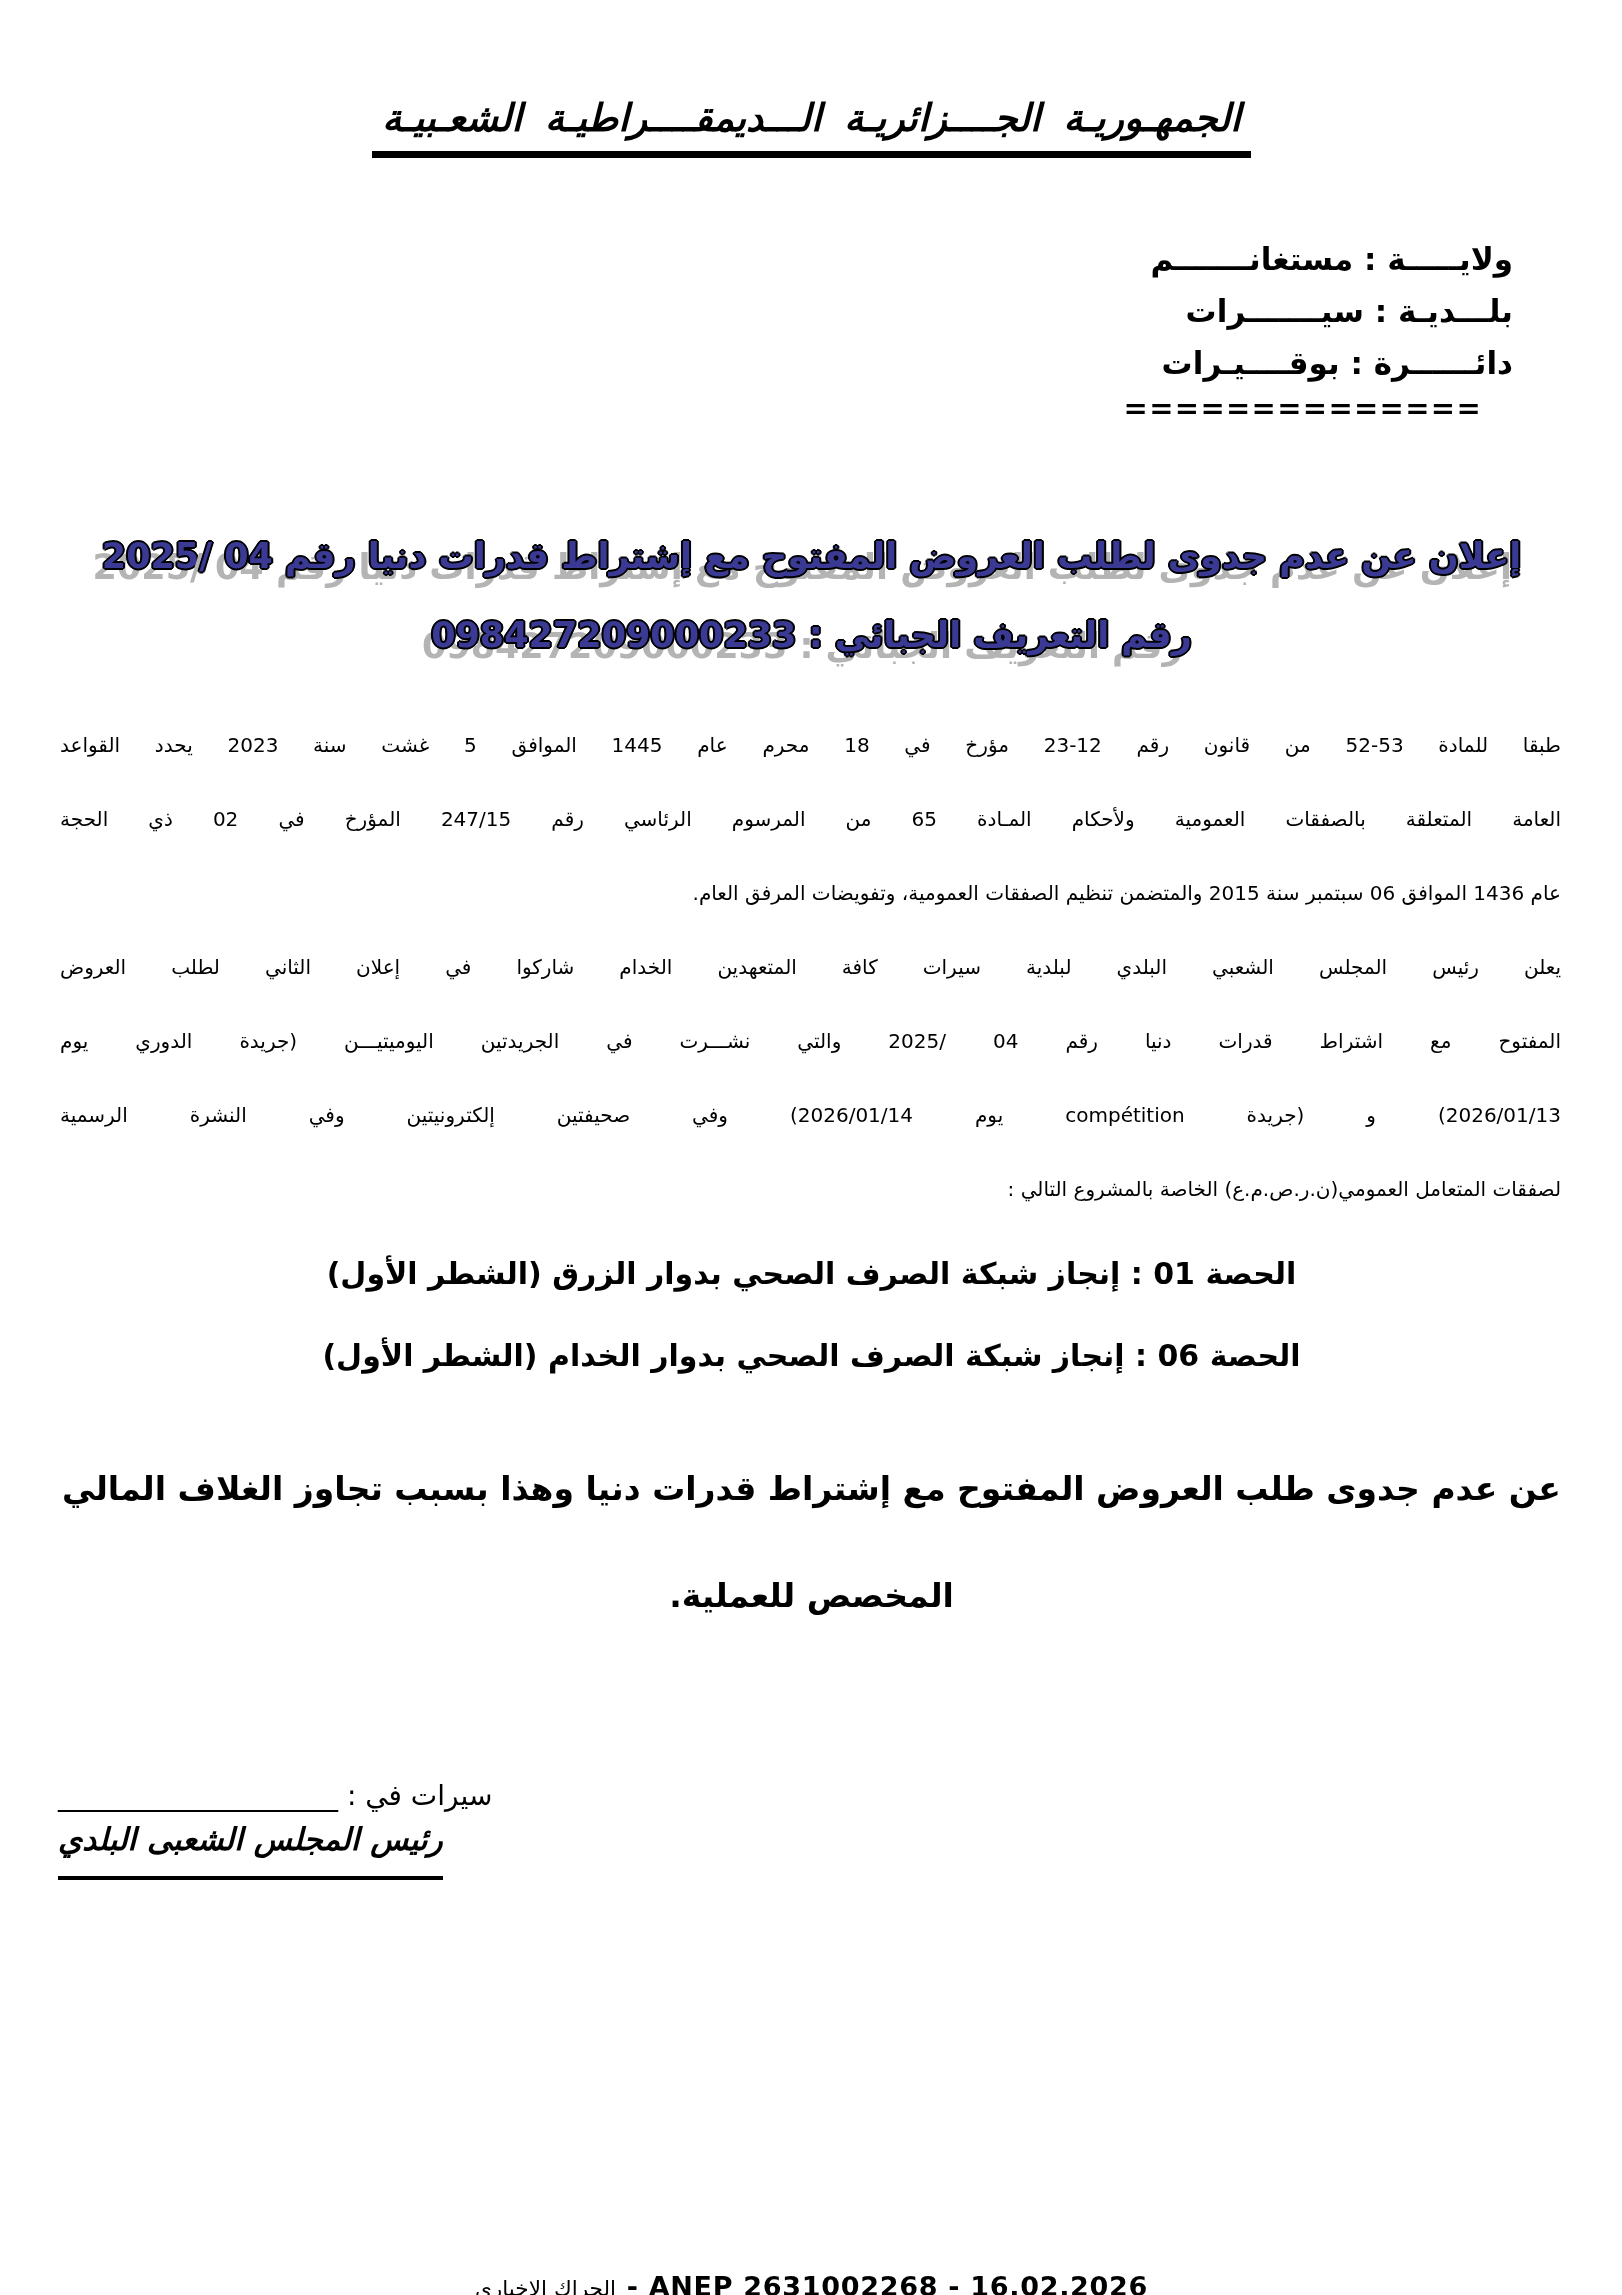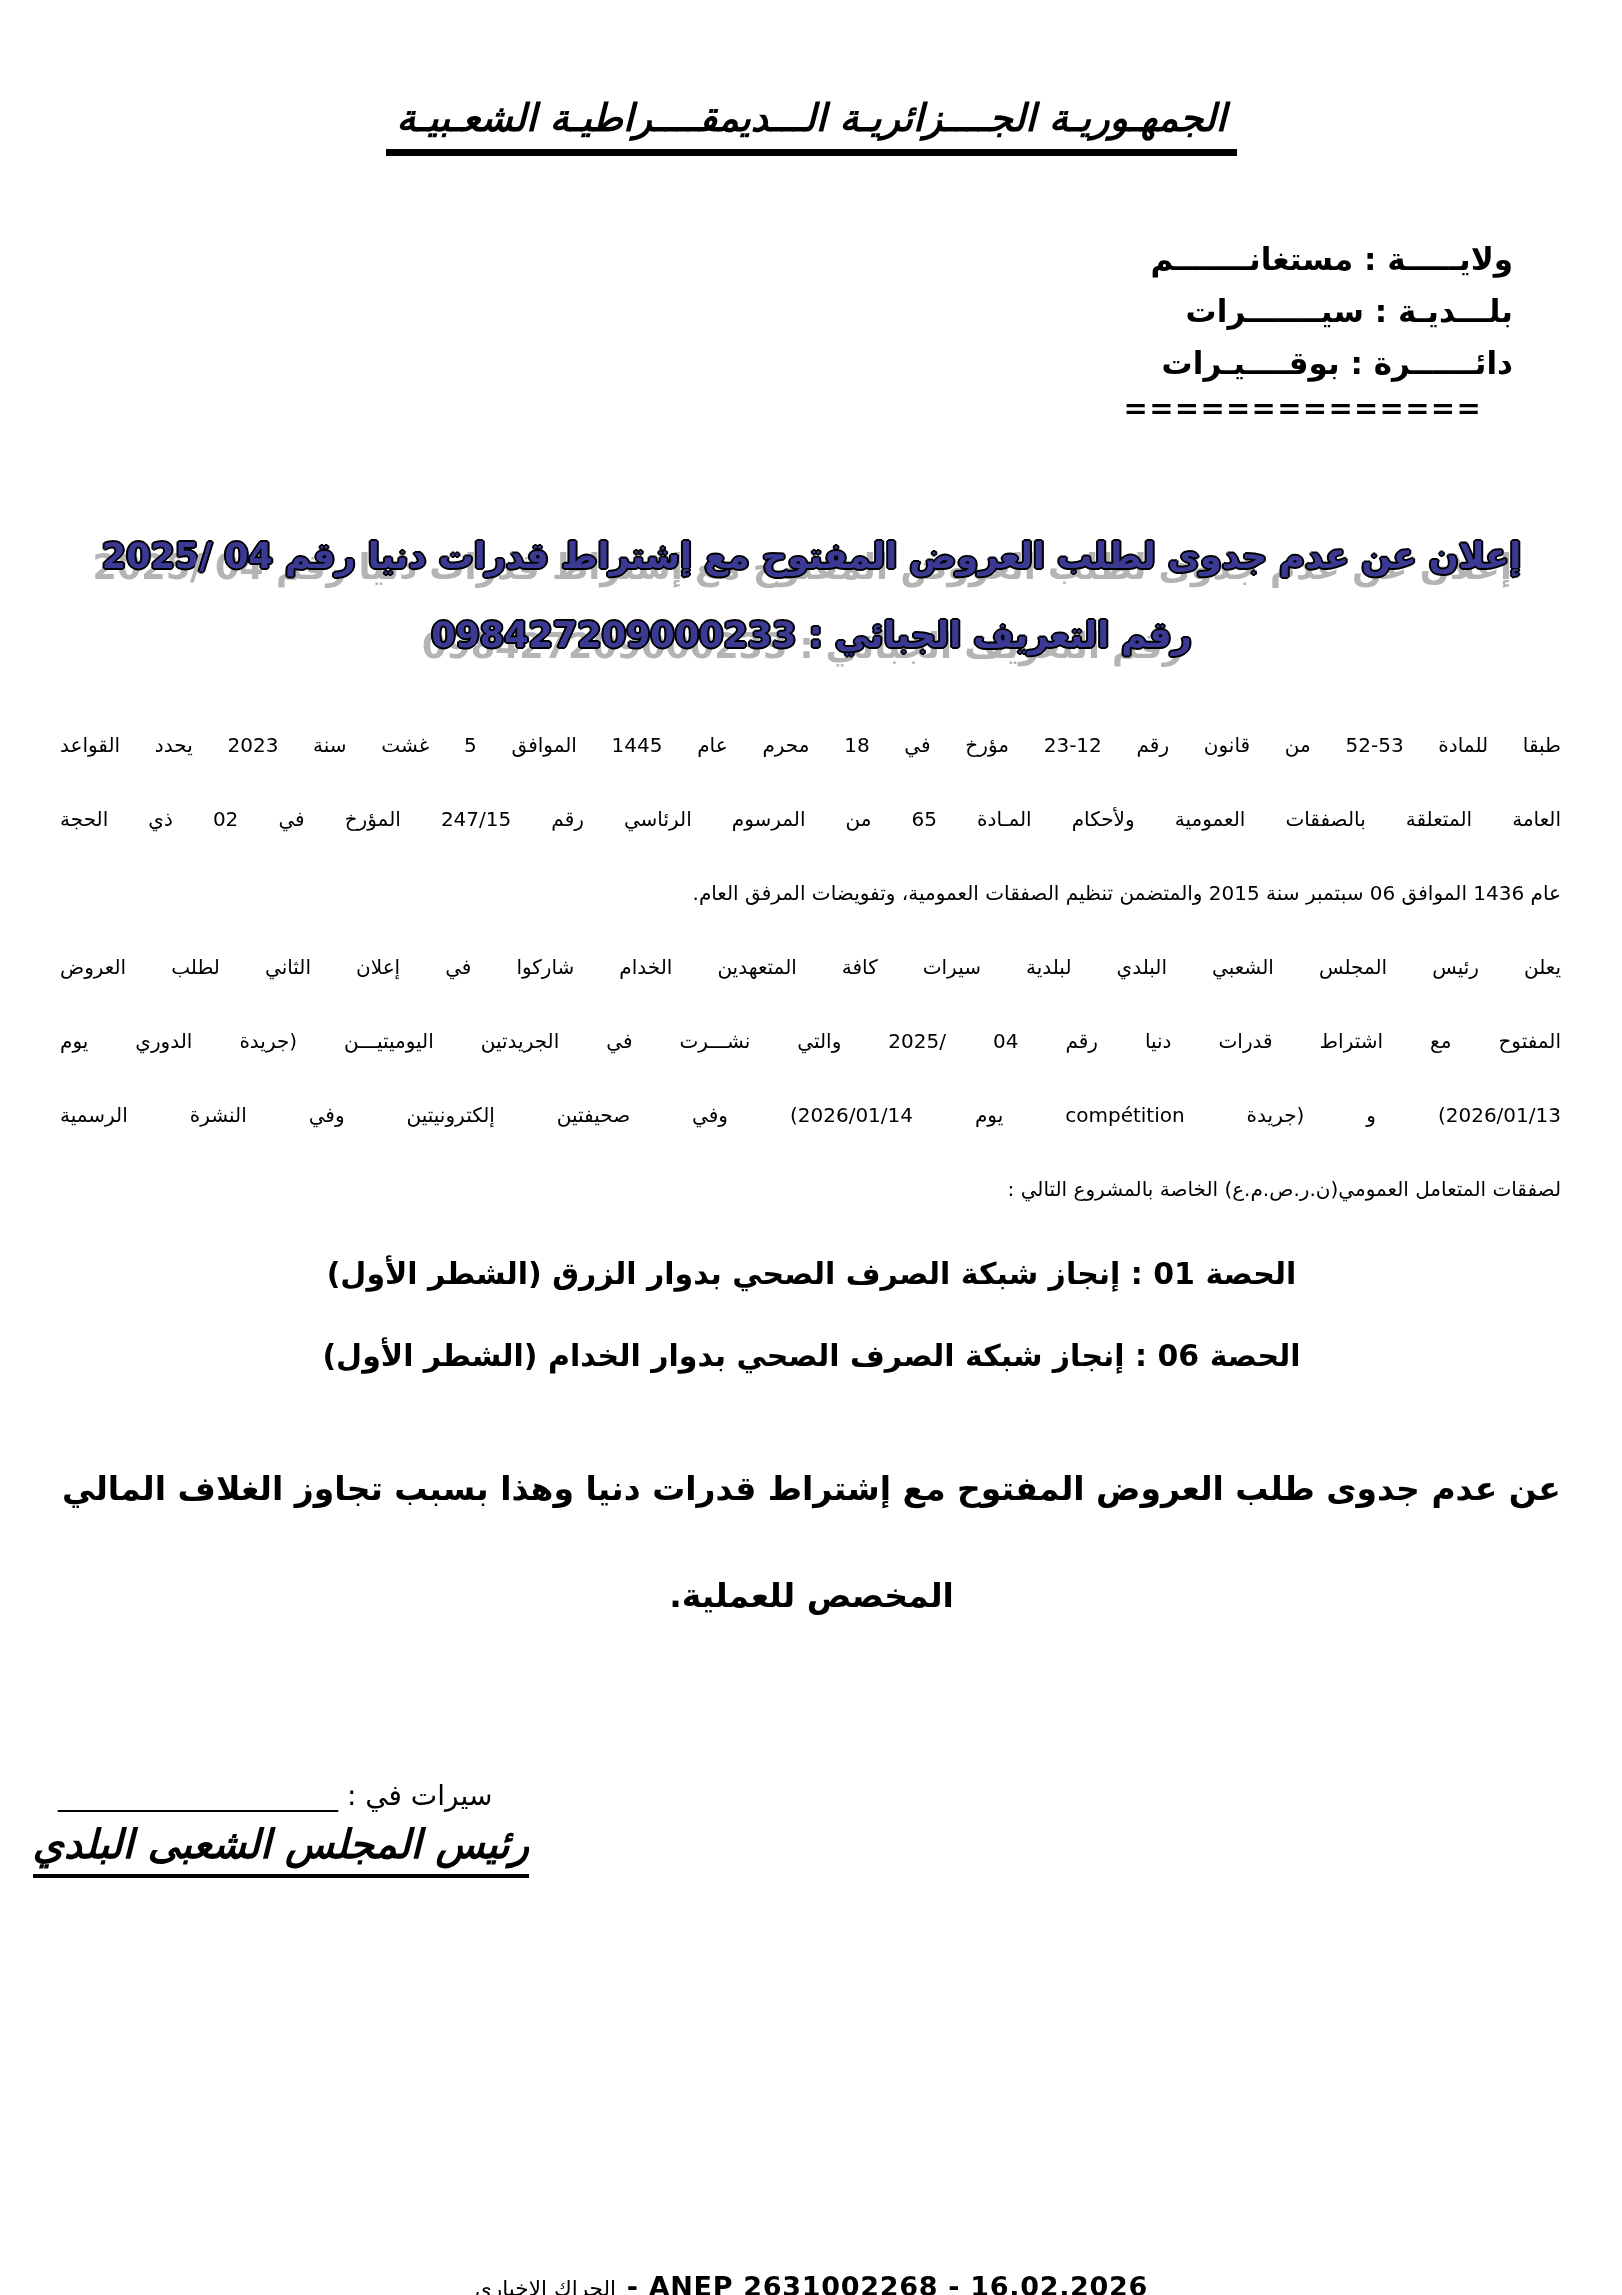--- a/index.html
+++ b/index.html
@@ -12,20 +12,21 @@
   .abs { position: absolute; }
 
   
   .header { top: 96px; left: 0; width: 100%; text-align: center; direction: rtl; }
   .header-text {
     display: inline-block;
     font-size: 38px; font-weight: bold; font-style: italic;
     border-bottom: 7.2px solid #000;
     padding: 0 10.5px 9.2px 10.5px;
     white-space: nowrap;
+    font-family: Liberation Mono, monospace;
   }
 
   
   .admin {
     top: 233px; right: 110px;
     direction: rtl; text-align: right;
     font-weight: bold; font-size: 31px; line-height: 52px;
     white-space: nowrap;
   }
   .admin .sep {
@@ -73,23 +74,23 @@
   .st2 { top: 1576px; }
 
   
   .signature {
     top: 1779px; left: 58px; width: 471px;
     direction: rtl; text-align: left;
     font-size: 28px;
   }
   .signature .role {
     display: inline-block;
-    font-weight: bold; font-style: italic; font-size: 40px;
+    font-weight: bold; font-style: italic; font-size: 31px;
     border-bottom: 4.6px solid #000;
-    padding-bottom: 7px; margin-top: 9.2px;
+    padding-bottom: 19px; margin-top: 9.2px;
     white-space: nowrap;
   }
 
   
   .footer {
     top: 2248px; left: 0; width: 100%;
     display: flex; justify-content: center; align-items: baseline; gap: 10.5px;
     direction: ltr;
   }
   .footer .agency { font-size: 21.6px; direction: rtl; margin-top: 28px; }

